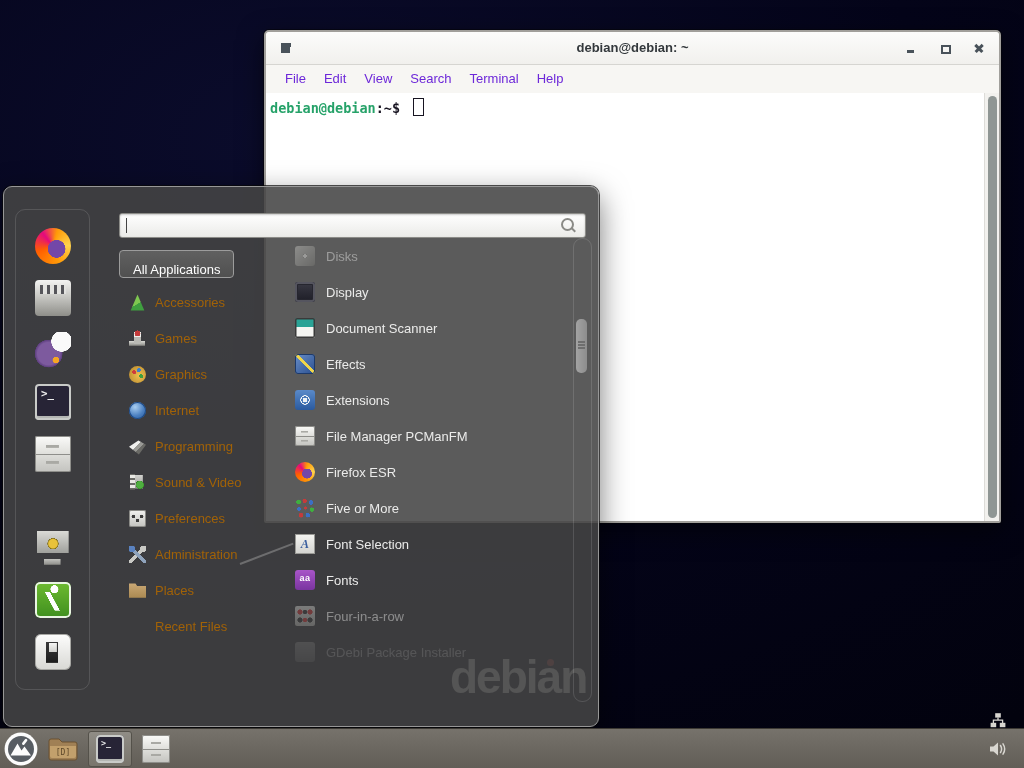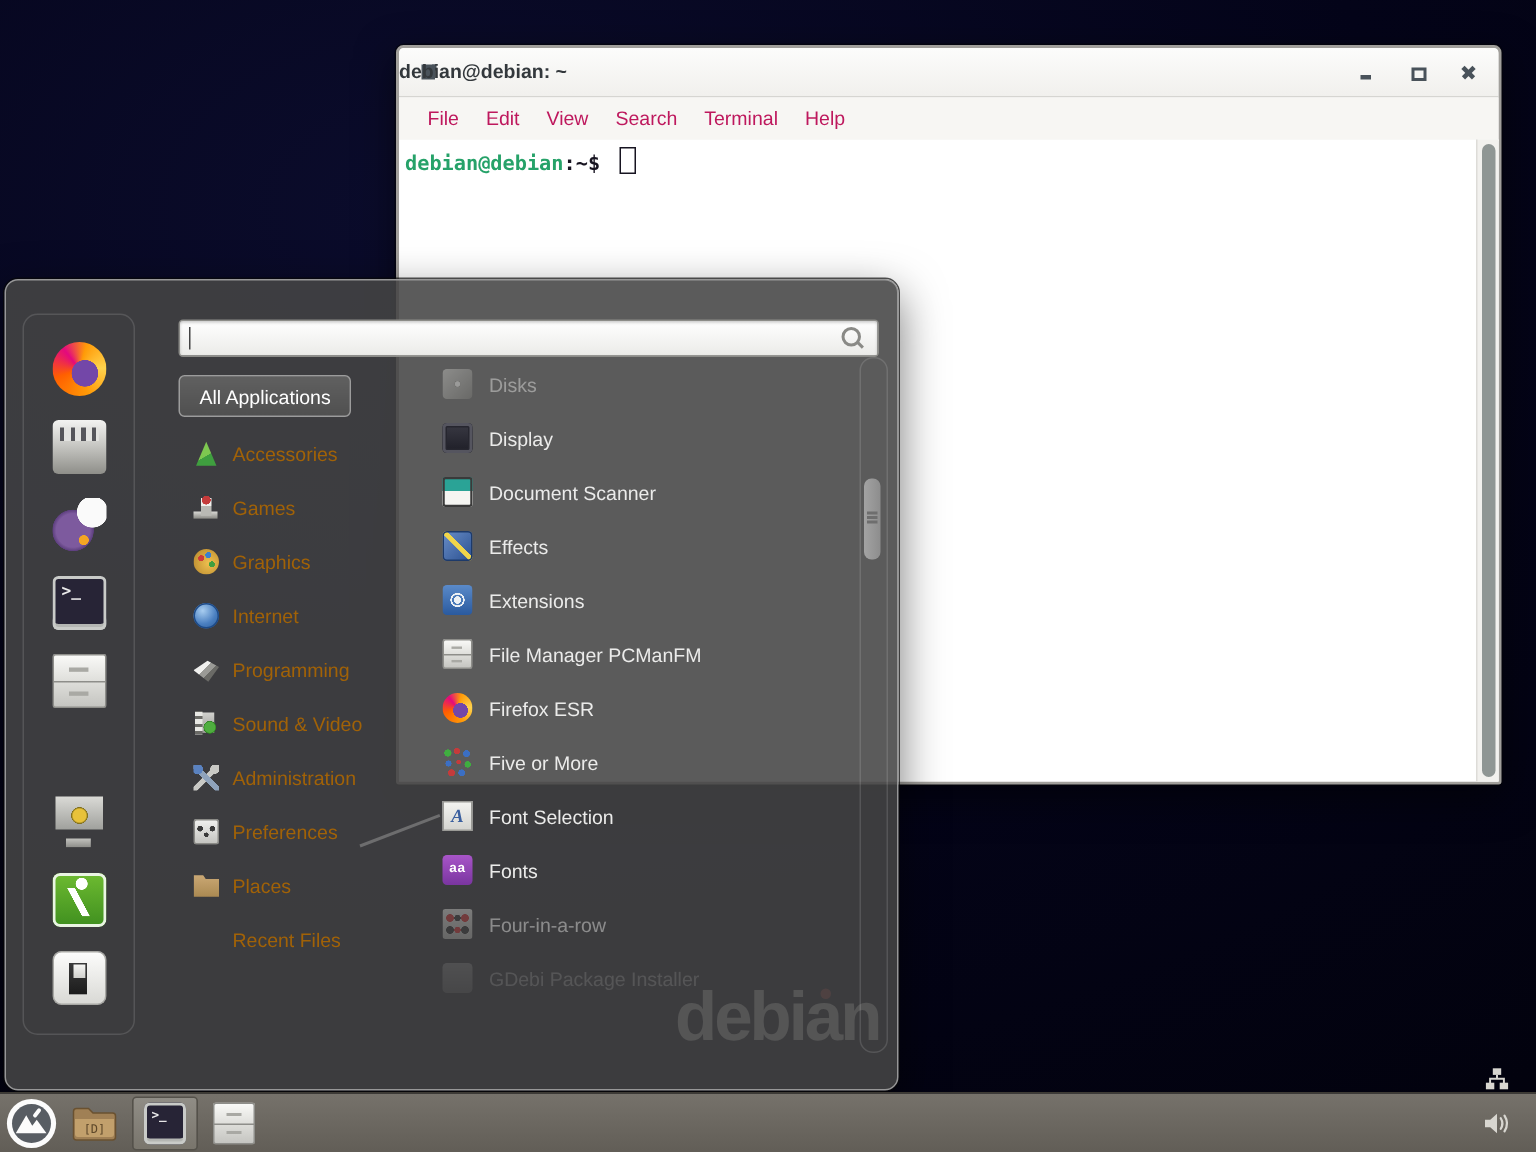--- a/index.html
+++ b/index.html
@@ -24,35 +24,35 @@
     background:#fff;
   }
   .titlebar{
     height:32px;background:linear-gradient(#fcfcfb,#f1f0ed);
     border-bottom:1px solid #d6d5d1;border-radius:4px 4px 0 0;
     display:flex;align-items:center;position:relative;
   }
   .titlebar .win-icon{width:9px;height:10px;background:#49525a;margin-left:15px;
     box-shadow:4px -3px 0 -3px #49525a;}
   .titlebar .title{
-    position:absolute;left:0;right:0;text-align:left;
+    position:absolute;left:0;right:0;text-align:center;
     font:bold 13px/32px "Liberation Sans",sans-serif;color:#33383c;
   }
   .winbtns{position:absolute;right:8px;top:0;height:32px;display:flex;align-items:center;gap:10px;}
   .wbtn{width:24px;height:24px;position:relative;}
   .wbtn-min::after{content:"";position:absolute;left:8px;top:14px;width:7px;height:2.5px;background:#49525a;}
   .wbtn-max::after{content:"";position:absolute;left:8px;top:9px;width:6px;height:5px;border:2px solid #49525a;}
   .wbtn-close::before,.wbtn-close::after{content:"";position:absolute;left:7px;top:11px;width:10px;height:2.5px;background:#49525a;}
   .wbtn-close::before{transform:rotate(45deg);}
   .wbtn-close::after{transform:rotate(-45deg);}
   .menubar{
     height:28px;background:#f7f6f3;border-bottom:1px solid #eceae6;
     display:flex;align-items:center;padding-left:10px;
   }
-  .menubar span{font:13px/28px "Liberation Sans",sans-serif;color:#be185d;padding:0 9px;}
+  .menubar span{font:13px/28px "Liberation Sans",sans-serif;color:#6d28d9;padding:0 9px;}
   .term-body{position:absolute;top:61px;left:0;right:0;bottom:0;background:#fff;}
   .term-scroll-track{position:absolute;right:0;top:0;bottom:0;width:14px;background:#f2f1ee;border-left:1px solid #dddcd8;}
   .term-scroll-thumb{position:absolute;right:2px;top:3px;bottom:3px;width:9px;background:#8f9694;border-radius:5px;}
   .prompt{position:absolute;left:4px;top:5px;font:bold 13.5px/18px "DejaVu Sans Mono","Liberation Mono",monospace;}
   .prompt .user{color:#26a269;}
   .prompt .rest{color:#171421;}
   .cursor-box{display:inline-block;width:9px;height:16px;border:1.5px solid #171421;margin-left:13px;vertical-align:-3px;}
   
   .appmenu{
     left:3px;top:186px;width:594px;height:539px;
@@ -83,21 +83,21 @@
   .mag{position:absolute;right:11px;top:4px;width:9px;height:9px;border:2px solid #8a8a86;border-radius:50%;}
   .mag::after{content:"";position:absolute;right:-4px;bottom:-2px;width:5px;height:2px;background:#8a8a86;transform:rotate(45deg);}
   
   .cats{position:absolute;left:109px;top:62px;width:168px;}
   .cat-row{height:36px;display:flex;align-items:center;gap:9px;padding-left:16px;}
   .cat-row .lbl{font:13px "Liberation Sans",sans-serif;color:#a16207;white-space:nowrap;}
   .cat-row.selected{
     height:26px;width:fit-content;padding:0 13px;margin:1px 0 6px 6px;
     background:linear-gradient(#606060,#505050);
     border:1px solid #9c9c9c;border-radius:4px;
-    display:flex;align-items:center;
+    display:flex;align-items:flex-end;
   }
   .cat-row.selected .lbl{color:#fff;}
   .cicon{width:17px;height:17px;font-size:17px;}
   .no-icon{visibility:hidden;}
   
   .apps{position:absolute;left:282px;top:51px;width:286px;}
   .app-row{height:36px;display:flex;align-items:center;gap:11px;padding-left:9px;}
   .app-row .lbl{font:13px "Liberation Sans",sans-serif;color:#ebebea;white-space:nowrap;}
   .app-row.faded{opacity:.45;}
   .app-row.faded2{opacity:.14;}
@@ -335,26 +335,26 @@
       </div>
       <div class="cat-row">
         <span class="icon cicon ic-programming"></span>
         <span class="lbl">Programming</span>
       </div>
       <div class="cat-row">
         <span class="icon cicon ic-soundvideo"></span>
         <span class="lbl">Sound &amp; Video</span>
       </div>
       <div class="cat-row">
+        <span class="icon cicon ic-preferences"></span>
+        <span class="lbl">Preferences</span>
+      </div>
+      <div class="cat-row">
         <span class="icon cicon ic-admin"></span>
         <span class="lbl">Administration</span>
-      </div>
-      <div class="cat-row">
-        <span class="icon cicon ic-preferences"></span>
-        <span class="lbl">Preferences</span>
       </div>
       <div class="cat-row">
         <span class="icon cicon ic-places"></span>
         <span class="lbl">Places</span>
       </div>
       <div class="cat-row">
         <span class="icon cicon no-icon"></span>
         <span class="lbl">Recent Files</span>
       </div>
     </div>

